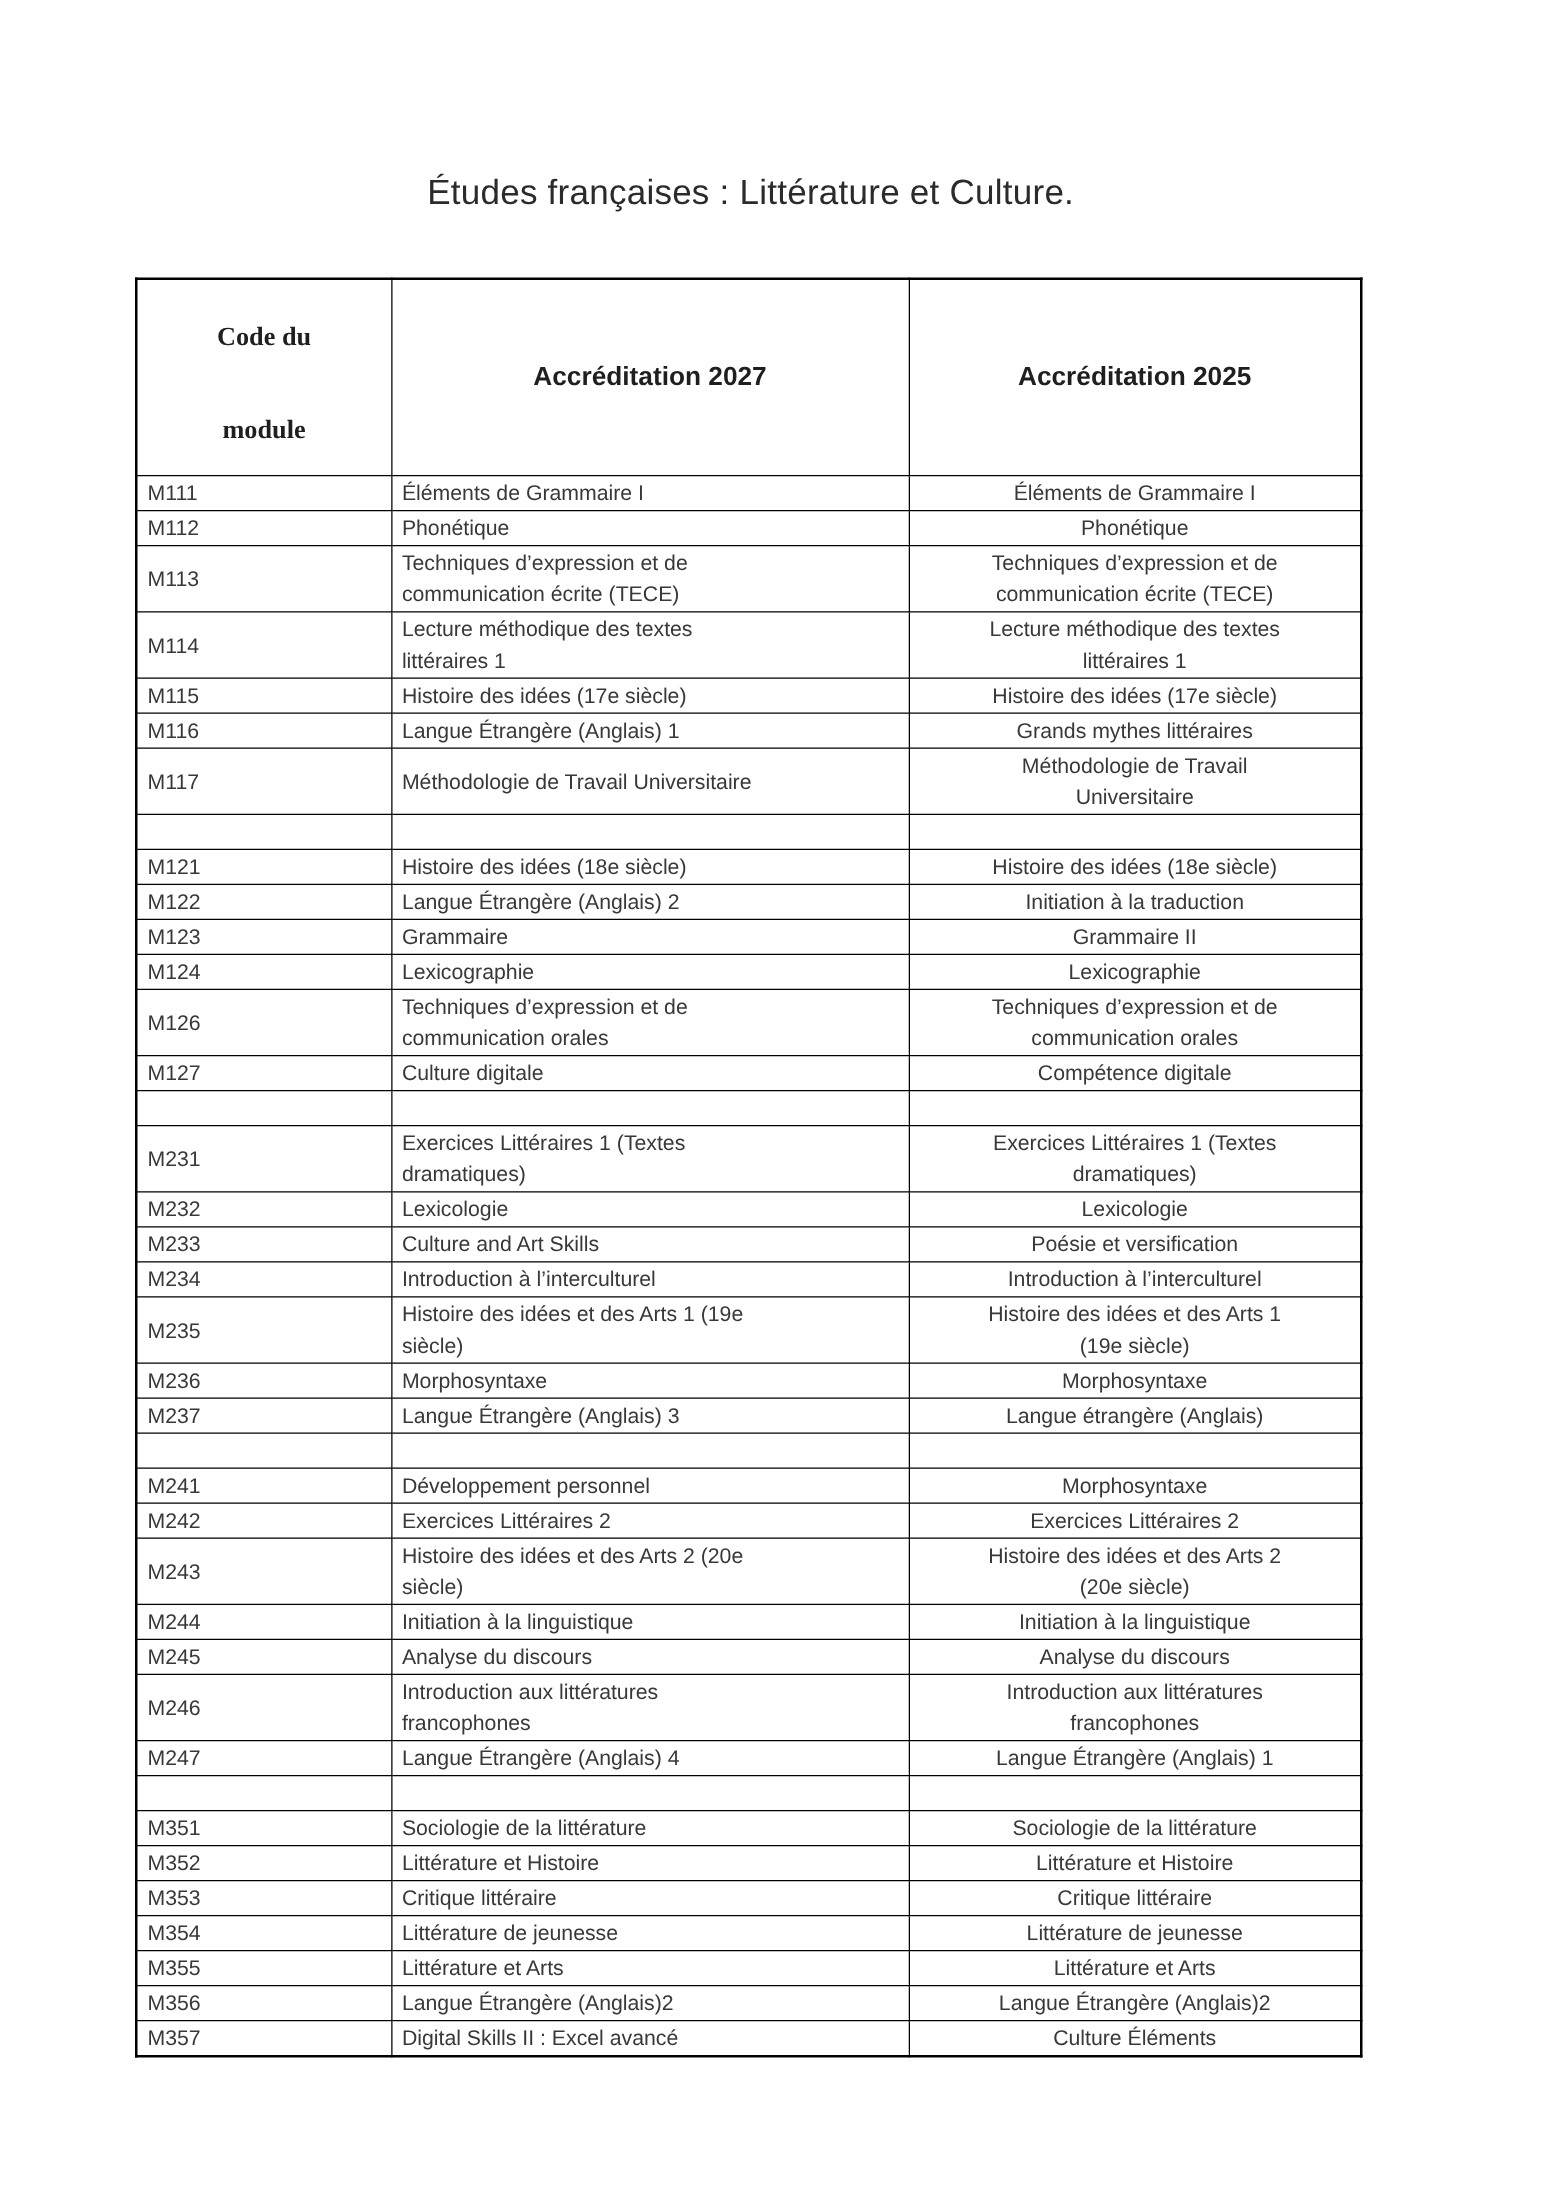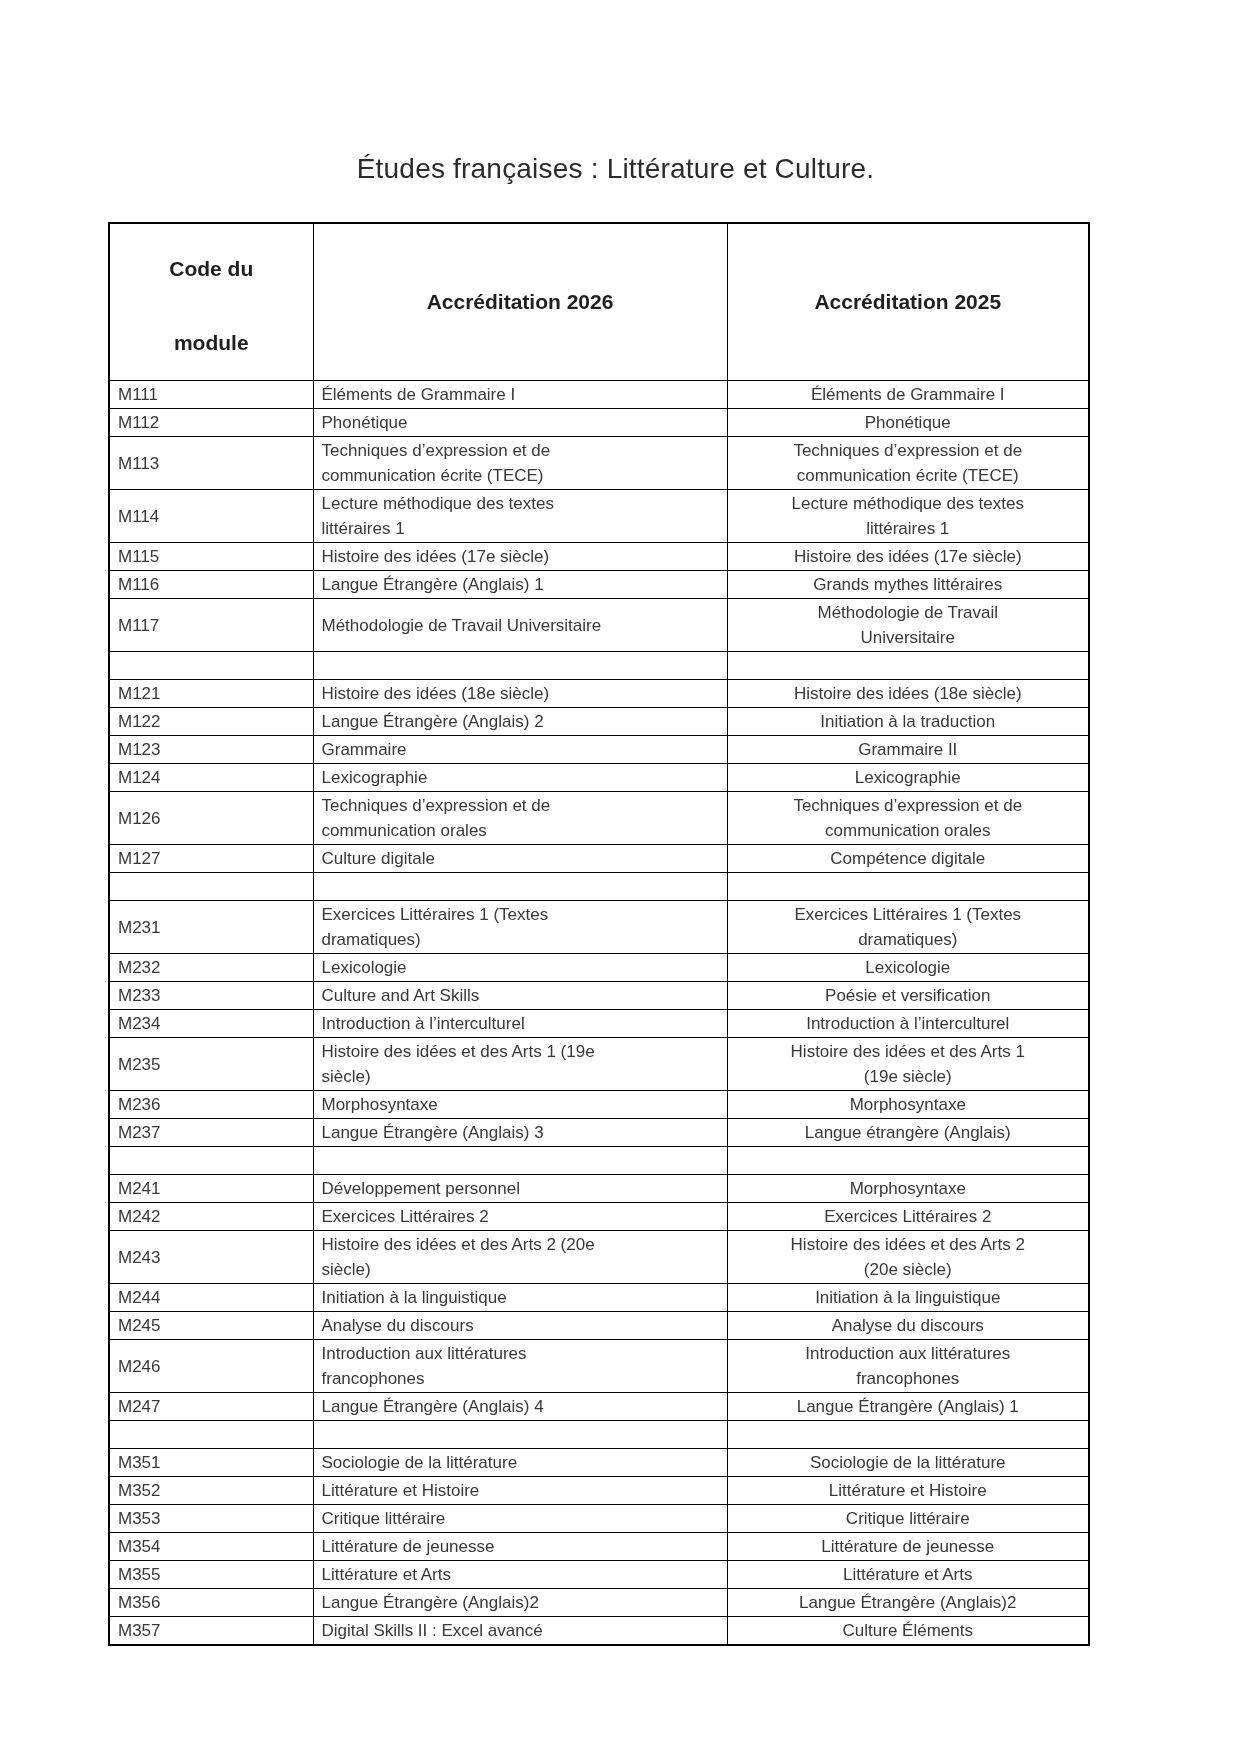--- a/index.html
+++ b/index.html
@@ -19,21 +19,21 @@
   .doc-title {
     position: absolute;
     top: 138px;
     left: 108px;
     width: 985px;
     text-align: center;
     font-size: 28px;
     font-weight: normal;
     letter-spacing: 0.2px;
     color: #2b2b2b;
-    margin: 15px;
+    margin: 0;
   }
   table.modules {
     position: absolute;
     top: 222px;
     left: 108px;
     border-collapse: collapse;
     table-layout: fixed;
     width: 980px;
     border: 2px solid #000000;
   }
@@ -54,21 +54,21 @@
   }
   table.modules tr.header-row { height: 96px; }
   table.modules tr.header-row th {
     font-weight: bold;
     font-size: 21px;
     color: #1f1f1f;
     text-align: center;
     vertical-align: middle;
     line-height: 24px;
   }
-  th.code-header { vertical-align: top; }
+  th.code-header { vertical-align: top; font-family: Liberation Serif, serif; }
   th.code-header .hline1 { margin: 8px 0 0 0; }
   th.code-header .hline2 { margin: 26px 0 0 0; }
   td.code-cell {
     text-align: left;
     height: 27px;
   }
   td.c2023-cell { text-align: left; }
   td.c2025-cell { text-align: center; }
   tr.spacer-row { height: 28px; }
   tr.spacer-row td { padding: 0; }
@@ -86,21 +86,21 @@
       <col class="c1">
         <col class="c2">
         <col class="c3">
     </colgroup>
     <thead>
       <tr class="header-row">
         <th class="code-header">
           <div class="hline1">Code du</div>
           <div class="hline2">module</div>
         </th>
-        <th>Accréditation 2026</th>
+        <th>Accréditation 2027</th>
         <th>Accréditation 2025</th>
       </tr>
     </thead>
     <tbody id="table-body">
     <tr>
           <td class="code-cell">M111</td>
           <td class="c2023-cell">Éléments de Grammaire I</td>
           <td class="c2025-cell">Éléments de Grammaire I</td>
         </tr>
         <tr>

